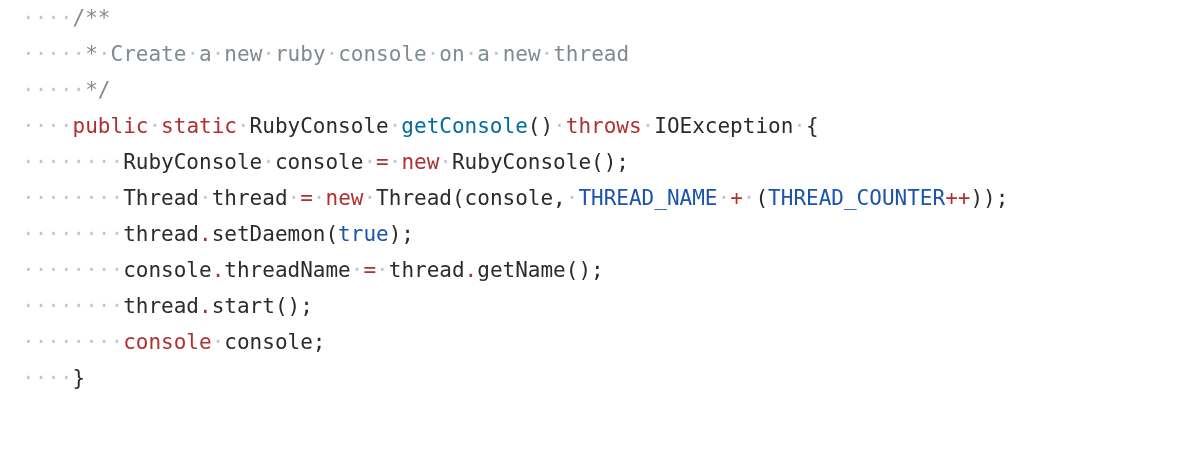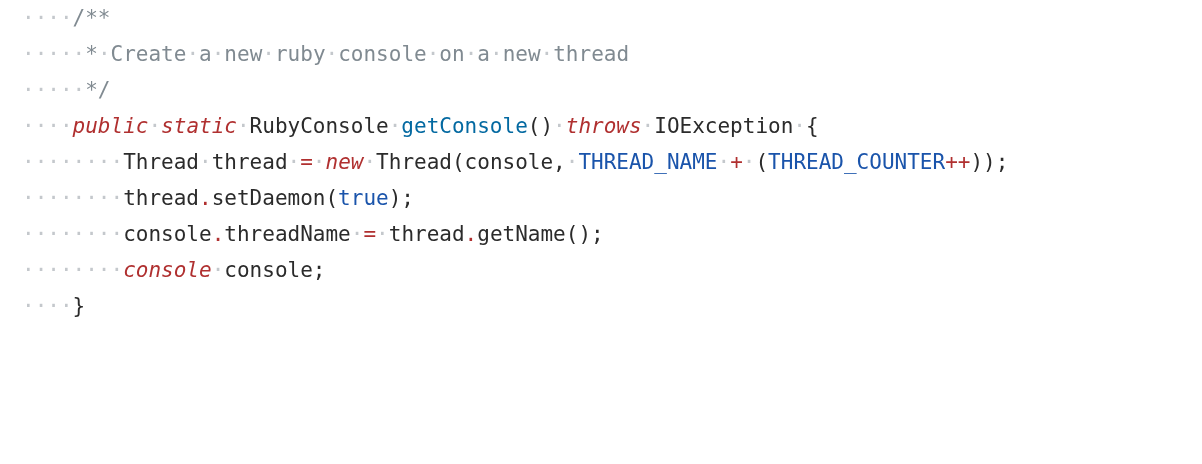--- a/index.html
+++ b/index.html
@@ -30,21 +30,21 @@
     font-size: 21px;
     font-family: "DejaVu Sans Mono", "Liberation Mono", monospace;
     letter-spacing: 0px;
     padding-left: 22px;
     color: #2b2b2b;
     box-sizing: border-box;
   }
 
   
   .tok-plain    { color: #2b2b2b; }
-  .tok-keyword  { color: #b03030; font-style: italic; }
+  .tok-keyword  { color: #b03030; }
   .tok-comment  { color: #808a91; }
   .tok-method   { color: #0369a1; }
   .tok-static   { color: #1a54ab; text-underline-offset: 3px; }
   .tok-literal  { color: #1a54ab; }
   .tok-operator { color: #b03030; }
 
   
   .ws {
     color: #c4c8cc;
     font-family: "DejaVu Sans Mono", "Liberation Mono", monospace;
@@ -52,19 +52,21 @@
 </style>
 </head>
 <body>
 
 <div id="editor">
   <div id="code-lines">
       <div class="code-line"><span class="ws">····</span><span class="tok-comment">/**</span></div>
       <div class="code-line"><span class="ws">·····</span><span class="tok-comment">*</span><span class="ws">·</span><span class="tok-comment">Create</span><span class="ws">·</span><span class="tok-comment">a</span><span class="ws">·</span><span class="tok-comment">new</span><span class="ws">·</span><span class="tok-comment">ruby</span><span class="ws">·</span><span class="tok-comment">console</span><span class="ws">·</span><span class="tok-comment">on</span><span class="ws">·</span><span class="tok-comment">a</span><span class="ws">·</span><span class="tok-comment">new</span><span class="ws">·</span><span class="tok-comment">thread</span></div>
       <div class="code-line"><span class="ws">·····</span><span class="tok-comment">*/</span></div>
       <div class="code-line"><span class="ws">····</span><span class="tok-keyword">public</span><span class="ws">·</span><span class="tok-keyword">static</span><span class="ws">·</span><span class="tok-plain">RubyConsole</span><span class="ws">·</span><span class="tok-method">getConsole</span><span class="tok-plain">()</span><span class="ws">·</span><span class="tok-keyword">throws</span><span class="ws">·</span><span class="tok-plain">IOException</span><span class="ws">·</span><span class="tok-plain">{</span></div>
+      <div class="code-line"><span class="ws">········</span><span class="tok-plain">RubyConsole</span><span class="ws">·</span><span class="tok-plain">console</span><span class="ws">·</span><span class="tok-operator">=</span><span class="ws">·</span><span class="tok-keyword">new</span><span class="ws">·</span><span class="tok-plain">RubyConsole();</span></div>
       <div class="code-line"><span class="ws">········</span><span class="tok-plain">Thread</span><span class="ws">·</span><span class="tok-plain">thread</span><span class="ws">·</span><span class="tok-operator">=</span><span class="ws">·</span><span class="tok-keyword">new</span><span class="ws">·</span><span class="tok-plain">Thread(console,</span><span class="ws">·</span><span class="tok-static">THREAD_NAME</span><span class="ws">·</span><span class="tok-operator">+</span><span class="ws">·</span><span class="tok-plain">(</span><span class="tok-static">THREAD_COUNTER</span><span class="tok-operator">++</span><span class="tok-plain">));</span></div>
       <div class="code-line"><span class="ws">········</span><span class="tok-plain">thread</span><span class="tok-operator">.</span><span class="tok-plain">setDaemon(</span><span class="tok-literal">true</span><span class="tok-plain">);</span></div>
       <div class="code-line"><span class="ws">········</span><span class="tok-plain">console</span><span class="tok-operator">.</span><span class="tok-plain">threadName</span><span class="ws">·</span><span class="tok-operator">=</span><span class="ws">·</span><span class="tok-plain">thread</span><span class="tok-operator">.</span><span class="tok-plain">getName();</span></div>
+      <div class="code-line"><span class="ws">········</span><span class="tok-plain">thread</span><span class="tok-operator">.</span><span class="tok-plain">start();</span></div>
       <div class="code-line"><span class="ws">········</span><span class="tok-keyword">console</span><span class="ws">·</span><span class="tok-plain">console;</span></div>
       <div class="code-line"><span class="ws">····</span><span class="tok-plain">}</span></div>
     </div>
 </div>
 
 </body></html>

